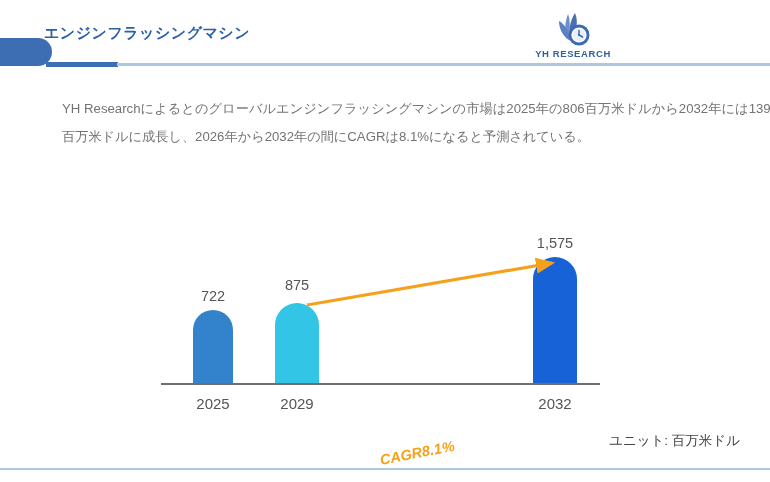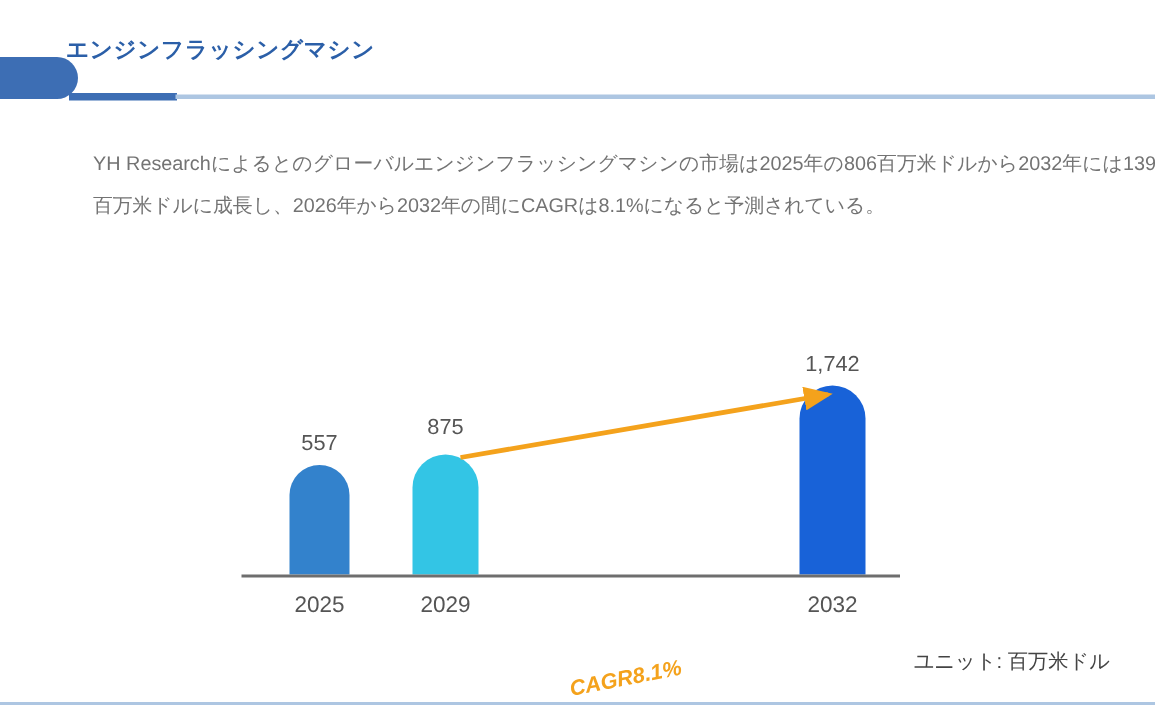--- a/index.html
+++ b/index.html
@@ -189,34 +189,49 @@
 </style>
 </head>
 <body>
 
 <div id="header">
   <div id="header-tab"></div>
   <div id="header-rule-dark"></div>
   <div id="header-rule-light"></div>
   <div id="header-title">エンジンフラッシングマシン</div>
 
+  <div id="logo">
+    <div id="logo-mark">
+      <svg width="46" height="36" viewBox="0 0 46 36" xmlns="http://www.w3.org/2000/svg">
+        <path d="M17 2 C14 10, 13 19, 16 27 C19 20, 20 10, 17 2 Z" fill="#6f8fc9"></path>
+        <path d="M24 1 C19 9, 17 19, 19 28 C25 21, 28 10, 24 1 Z" fill="#4a6fb5"></path>
+        <path d="M8 9 C8 18, 13 26, 20 29 C18 20, 14 12, 8 9 Z" fill="#5c80c0"></path>
+        <circle cx="28" cy="23" r="10.5" fill="#3f69b0"></circle>
+        <circle cx="28" cy="23" r="7.6" fill="#ffffff"></circle>
+        <circle cx="28" cy="23" r="6.2" fill="#e8eef8"></circle>
+        <path d="M28 18.4 L28 23 L31.6 25" stroke="#3f69b0" stroke-width="1.5" fill="none" stroke-linecap="round"></path>
+        <circle cx="28" cy="23" r="1.1" fill="#3f69b0"></circle>
+      </svg>
+    </div>
+    <div id="logo-text">YH RESEARCH</div>
+  </div>
 </div>
 
 <div id="intro">YH Researchによるとのグローバルエンジンフラッシングマシンの市場は2025年の806百万米ドルから2032年には1395百万米ドルに成長し、2026年から2032年の間にCAGRは8.1%になると予測されている。</div>
 
 <div id="chart">
   <div id="chart-plot">
 
     <div class="bar" style="left:193px; width:40px; height:73px; background:#3382cc;"></div>
     <div class="bar" style="left:275px; width:44px; height:80px; background:#33c5e5;"></div>
     <div class="bar" style="left:533px; width:44px; height:126px; background:#1862d8;"></div>
 
-    <div class="bar-value" style="left:183px; top:88px; width:60px;">557</div>
+    <div class="bar-value" style="left:183px; top:88px; width:60px;">722</div>
     <div class="bar-value" style="left:267px; top:77px; width:60px;">875</div>
-    <div class="bar-value" style="left:524px; top:35px; width:62px;">1,742</div>
+    <div class="bar-value" style="left:524px; top:35px; width:62px;">1,575</div>
 
     <div id="axis-line"></div>
 
     <div class="cat-label" style="left:183px; width:60px;">2025</div>
     <div class="cat-label" style="left:267px; width:60px;">2029</div>
     <div class="cat-label" style="left:525px; width:60px;">2032</div>
 
     <svg id="cagr-svg" viewBox="0 0 770 230" xmlns="http://www.w3.org/2000/svg">
       <defs>
         <marker id="arrowhead" markerWidth="6" markerHeight="5" refX="5" refY="2.5" orient="auto">

